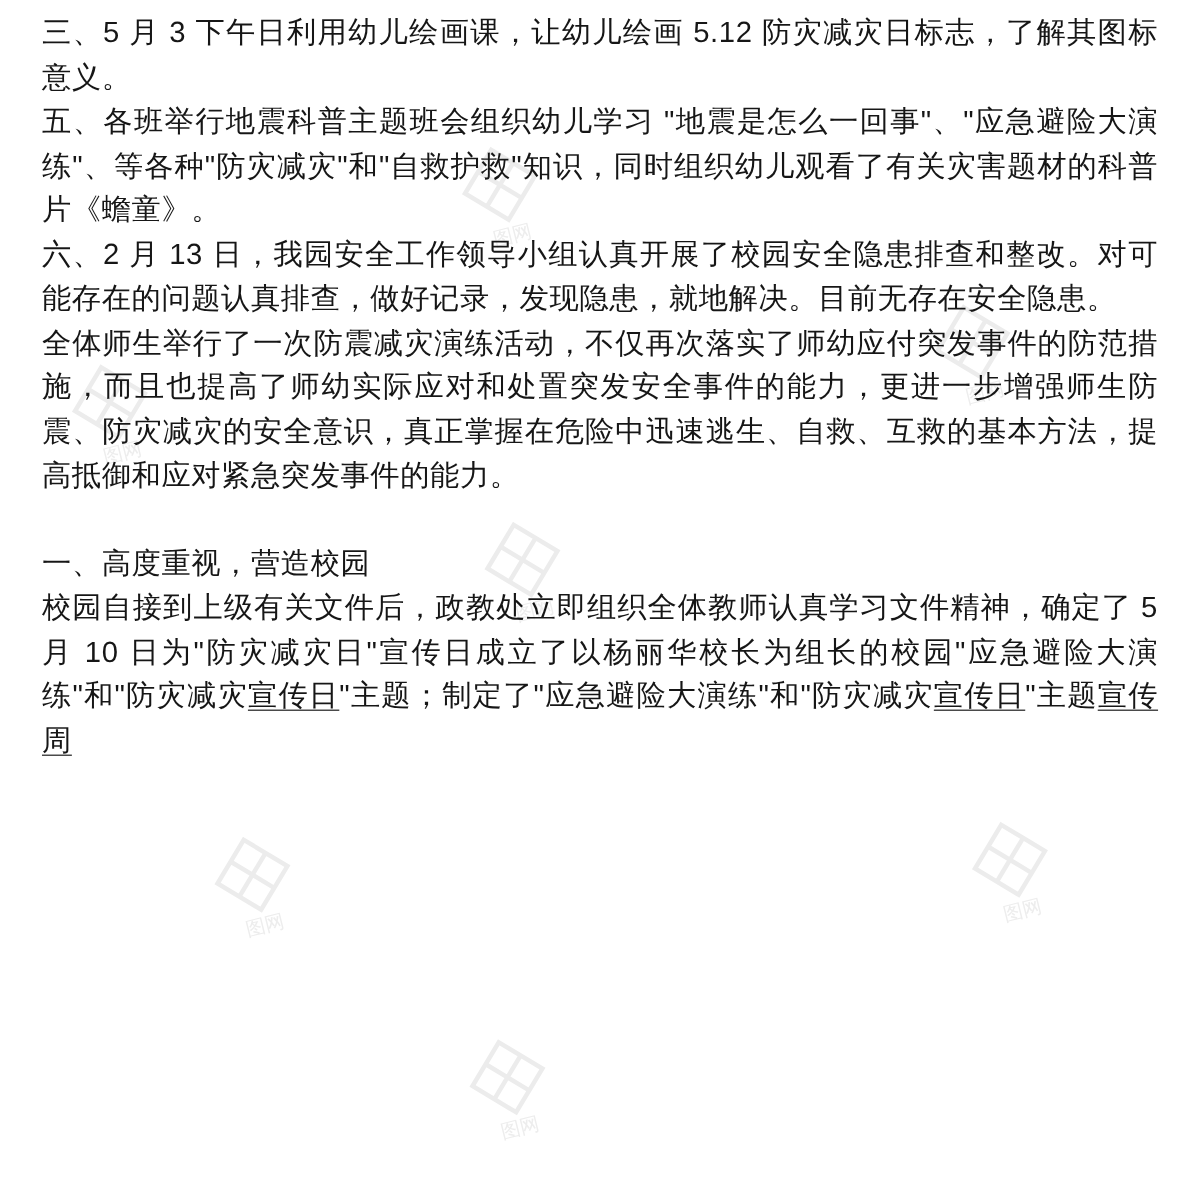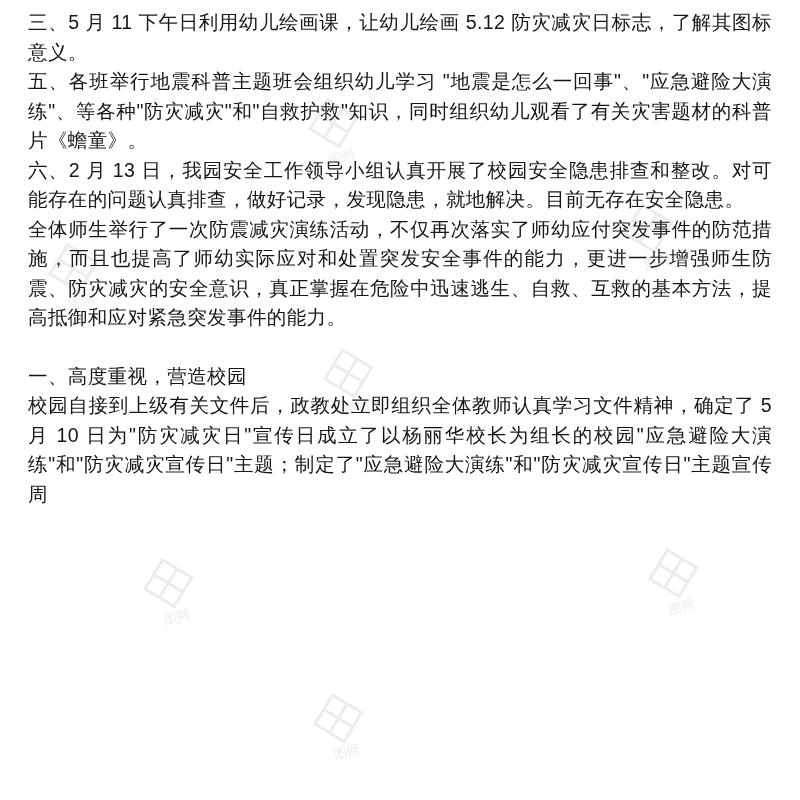--- a/index.html
+++ b/index.html
@@ -24,20 +24,21 @@
     letter-spacing: 0.4px;
     text-align: justify;
   }
   .page p {
     margin: 0;
   }
   .heading {
     margin-top: 29px !important;
   }
   .spell-underline {
+    text-decoration: underline;
     text-decoration-thickness: 1px;
     text-underline-offset: 3px;
     text-decoration-color: #4a4a4a;
   }
   
   .watermarks {
     position: absolute;
     inset: 0;
     z-index: 1;
     pointer-events: none;
@@ -95,21 +96,21 @@
   </div>
   <div class="wm" style="left:305px; top:690px;">
     <svg width="56" height="56" viewBox="0 0 56 56">
         <path d="M28 4 L52 28 L28 52 L4 28 Z M17 17 L39 39 M39 17 L17 39" fill="none" stroke="#ececec" stroke-width="3"></path>
       </svg>
     <span>图网</span>
   </div>
 </div>
 
 <div class="page">
-  <p>三、5 月 11 下午日利用幼儿绘画课，让幼儿绘画 5.12 防灾减灾日标志，了解其图标意义。</p>
+  <p>三、5 月 3 下午日利用幼儿绘画课，让幼儿绘画 5.12 防灾减灾日标志，了解其图标意义。</p>
   <p>五、各班举行地震科普主题班会组织幼儿学习 "地震是怎么一回事"、"应急避险大演练"、等各种"防灾减灾"和"自救护救"知识，同时组织幼儿观看了有关灾害题材的科普片《蟾童》。</p>
   <p>六、2 月 13 日，我园安全工作领导小组认真开展了校园安全隐患排查和整改。对可能存在的问题认真排查，做好记录，发现隐患，就地解决。目前无存在安全隐患。</p>
   <p>全体师生举行了一次防震减灾演练活动，不仅再次落实了师幼应付突发事件的防范措施，而且也提高了师幼实际应对和处置突发安全事件的能力，更进一步增强师生防震、防灾减灾的安全意识，真正掌握在危险中迅速逃生、自救、互救的基本方法，提高抵御和应对紧急突发事件的能力。</p>
 
 
   <p class="heading">一、高度重视，营造校园</p>
   <p><span>校园自接到上级有关文件后，政教处立即组织全体教师认真学习文件精神，确定了 5 月 10 日为"防灾减灾日"宣传日成立了以杨丽华校长为组长的校园"应急避险大演练"和"防灾减灾</span><span class="spell-underline">宣传日</span><span>"主题；制定了"应急避险大演练"和"防灾减灾</span><span class="spell-underline">宣传日</span><span>"主题</span><span class="spell-underline">宣传周</span></p>
 </div>
 
 </body></html>

